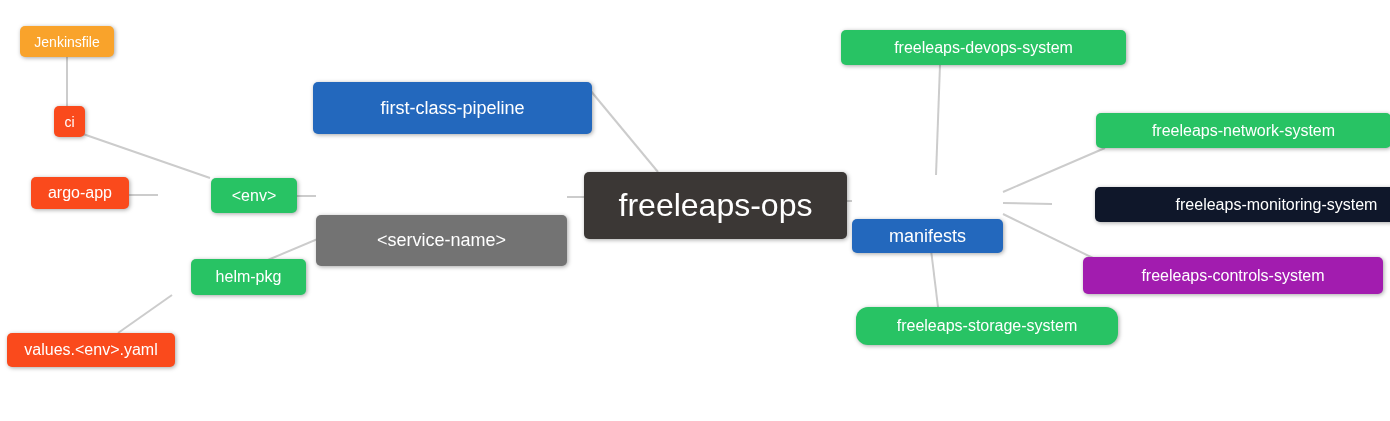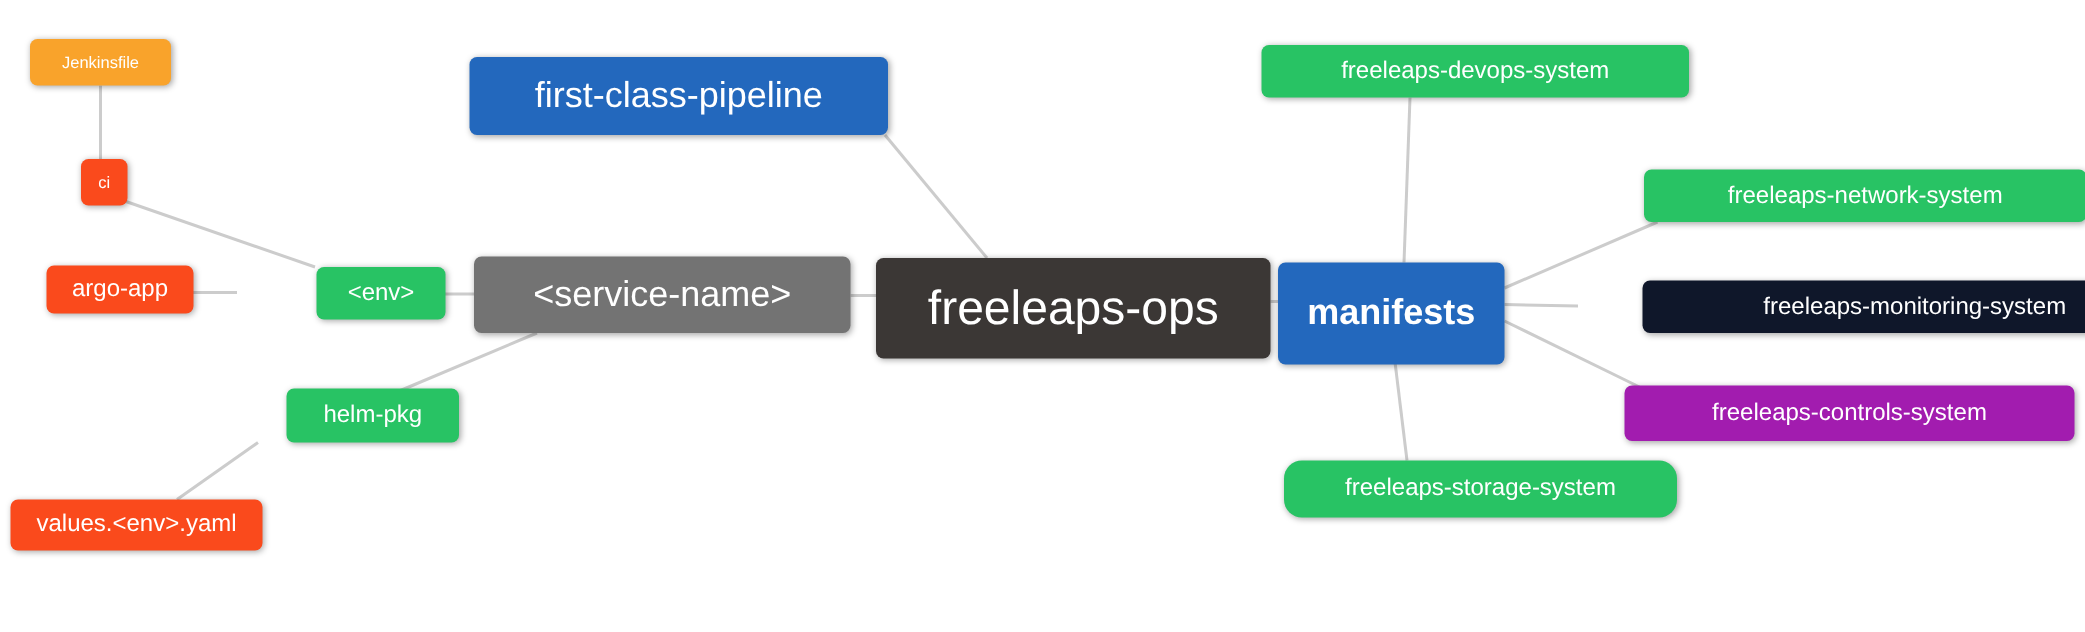--- a/index.html
+++ b/index.html
@@ -25,24 +25,24 @@
     align-items: center;
     justify-content: center;
     color: #ffffff;
     border-radius: 5px;
     box-shadow: 1px 1px 4px rgba(0,0,0,0.35);
     cursor: default;
     white-space: nowrap;
     box-sizing: border-box;
     padding: 0 6px;
   }
-  .size-xs { font-size: 11px; }
+  .size-xs { font-size: 14px; }
   .size-sm { font-size: 16px; }
   .size-md { font-size: 16px; margin-left: 43px; }
-  .size-lg { font-size: 24px; }
+  .size-lg { font-size: 18px; margin-top: 44px; }
   .size-xl { font-size: 32px; }
 </style>
 </head>
 <body>
 
 <div id="canvas" style="background: rgb(255, 255, 255);">
 
   <svg id="edges">
     <line x1="67" y1="57" x2="67" y2="106" stroke="#CCCCCC"></line>
     <line x1="83" y1="134" x2="210" y2="178" stroke="#CCCCCC"></line>
@@ -62,20 +62,20 @@
 
   <div class="node size-xs" style="left: 20px; top: 26px; width: 94px; height: 31px; background: rgb(249, 163, 43); color: rgb(255, 255, 255);">Jenkinsfile</div>
   <div class="node size-xs" style="left: 54px; top: 106px; width: 31px; height: 31px; background: rgb(250, 74, 28); color: rgb(255, 255, 255);">ci</div>
   <div class="node size-sm" style="left: 31px; top: 177px; width: 98px; height: 32px; background: rgb(250, 74, 28); color: rgb(255, 255, 255);">argo-app</div>
   <div class="node size-md" style="left: 168px; top: 178px; width: 86px; height: 35px; background: rgb(40, 195, 100); color: rgb(255, 255, 255);">&lt;env&gt;</div>
   <div class="node size-md" style="left: 148px; top: 259px; width: 115px; height: 36px; background: rgb(40, 195, 100); color: rgb(255, 255, 255);">helm-pkg</div>
   <div class="node size-sm" style="left: 7px; top: 333px; width: 168px; height: 34px; background: rgb(250, 74, 28); color: rgb(255, 255, 255);">values.&lt;env&gt;.yaml</div>
   <div class="node size-lg" style="left: 316px; top: 171px; width: 251px; height: 51px; background: #737373; color: rgb(255, 255, 255);">&lt;service-name&gt;</div>
   <div class="node size-lg" style="left: 313px; top: 38px; width: 279px; height: 52px; background: rgb(35, 104, 189); color: rgb(255, 255, 255);">first-class-pipeline</div>
   <div class="node size-xl" style="left: 584px; top: 172px; width: 263px; height: 67px; background: rgb(59, 55, 53); color: rgb(255, 255, 255);">freeleaps-ops</div>
-  <div class="node size-lg" style="left: 852px; top: 175px; width: 151px; height: 68px; background: rgb(35, 104, 189); color: rgb(255, 255, 255); font-weight: bold;">manifests</div>
+  <div class="node size-lg" style="left: 852px; top: 175px; width: 151px; height: 34px; background: rgb(35, 104, 189); color: rgb(255, 255, 255);">manifests</div>
   <div class="node size-md" style="left: 798px; top: 30px; width: 285px; height: 35px; background: rgb(40, 195, 100); color: rgb(255, 255, 255);">freeleaps-devops-system</div>
   <div class="node size-md" style="left: 1053px; top: 113px; width: 295px; height: 35px; background: rgb(40, 195, 100); color: rgb(255, 255, 255);">freeleaps-network-system</div>
   <div class="node size-md" style="left: 1052px; top: 187px; width: 363px; height: 35px; background: #0f172a; color: rgb(255, 255, 255);">freeleaps-monitoring-system</div>
   <div class="node size-md" style="left: 1040px; top: 257px; width: 300px; height: 37px; background: #a21caf; color: rgb(255, 255, 255);">freeleaps-controls-system</div>
   <div class="node size-md" style="left: 813px; top: 307px; width: 262px; height: 38px; background: rgb(40, 195, 100); color: rgb(255, 255, 255); border-radius: 12px;">freeleaps-storage-system</div>
 
 </div>
 
 </body></html>

